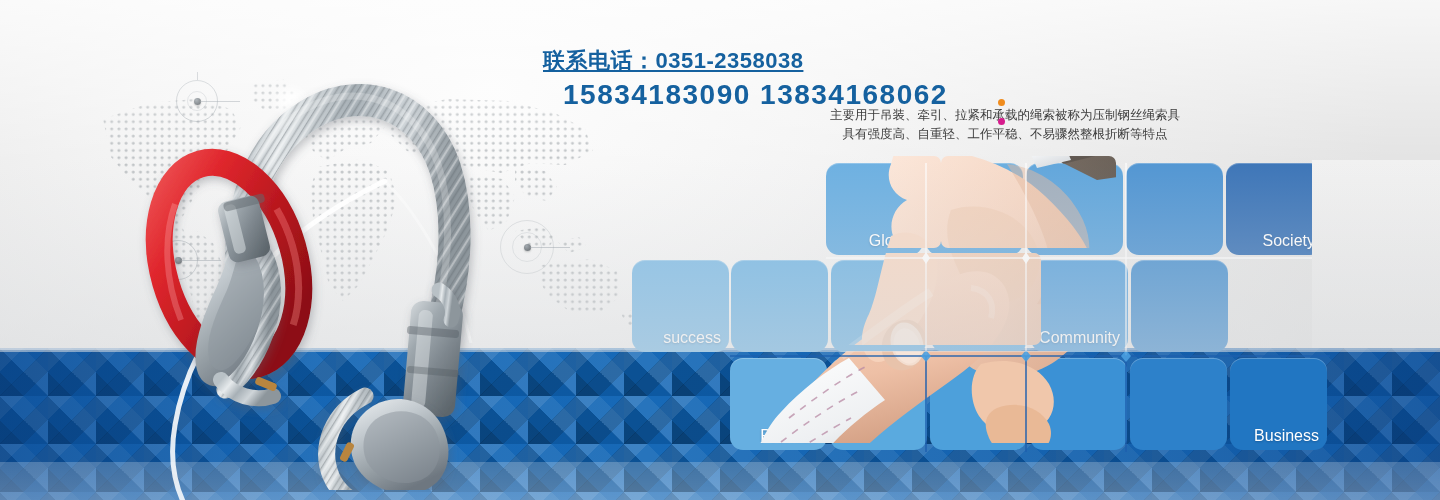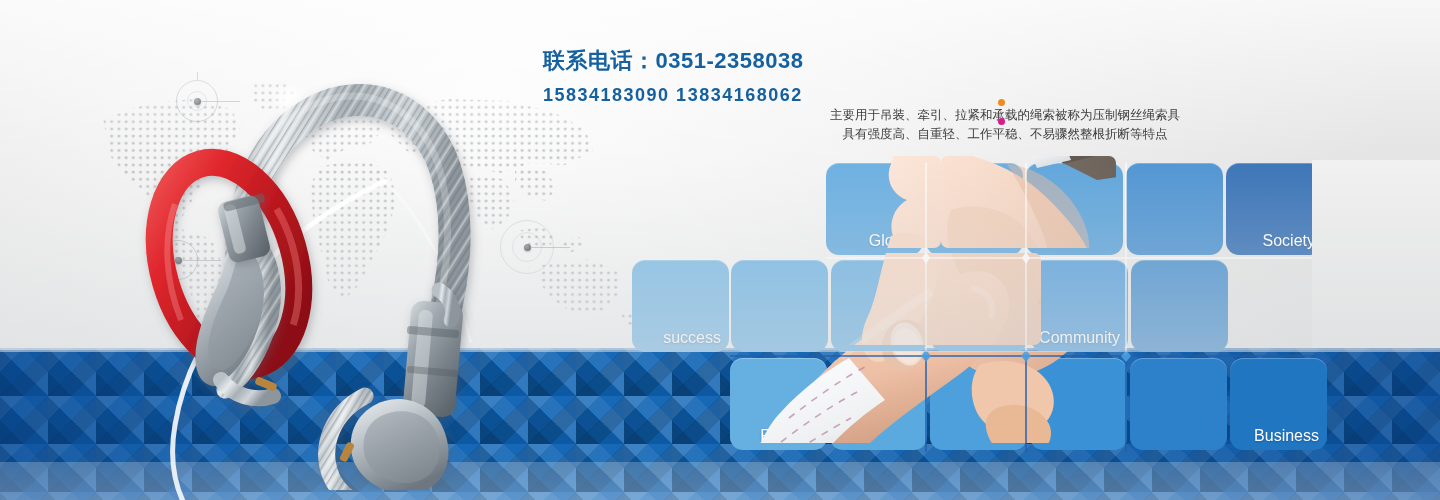--- a/index.html
+++ b/index.html
@@ -102,22 +102,22 @@
 
   
   .product { position:absolute; left:105px; top:28px; width:430px; height:462px; }
   .product svg { display:block; }
 
   
   .contact {
     position:absolute; left:543px; top:47px;
     color:#15619f; font-weight:bold; letter-spacing:.5px;
   }
-  .contact .line1 { font-size:22px; line-height:28px; white-space:nowrap; }
-  .contact .line2 { font-size:18px; line-height:30px; margin-top:5px; white-space:nowrap; letter-spacing:1.5px; }
+  .contact .line1 { font-size:22px; line-height:28px; white-space:nowrap;text-decoration:underline; }
+  .contact .line2 { font-size:28px; line-height:30px; margin-top:5px; white-space:nowrap; letter-spacing:1.5px;margin-left:20px; }
 
   .headline {
     position:absolute; left:838px; top:40px;
     font-size:37px; line-height:44px; font-weight:bold;
     color:#1e5fa8; letter-spacing:11px; white-space:nowrap;
     text-shadow:0 1px 0 rgba(255,255,255,.6);
   }
 
   .features { position:absolute; left:830px; top:99px; }
   .feat { display:flex; align-items:center; height:19px; white-space:nowrap;flex-direction:column; }

